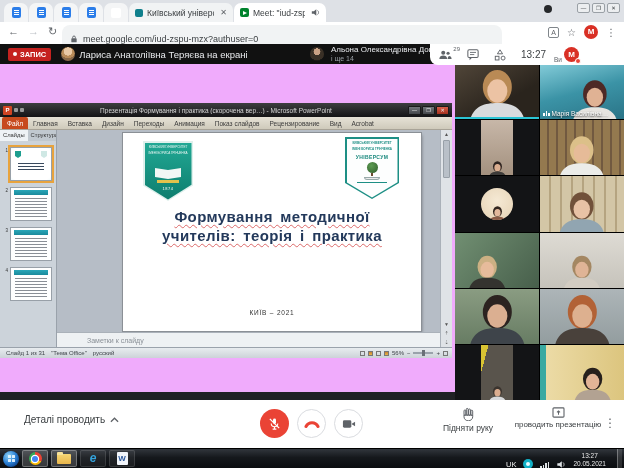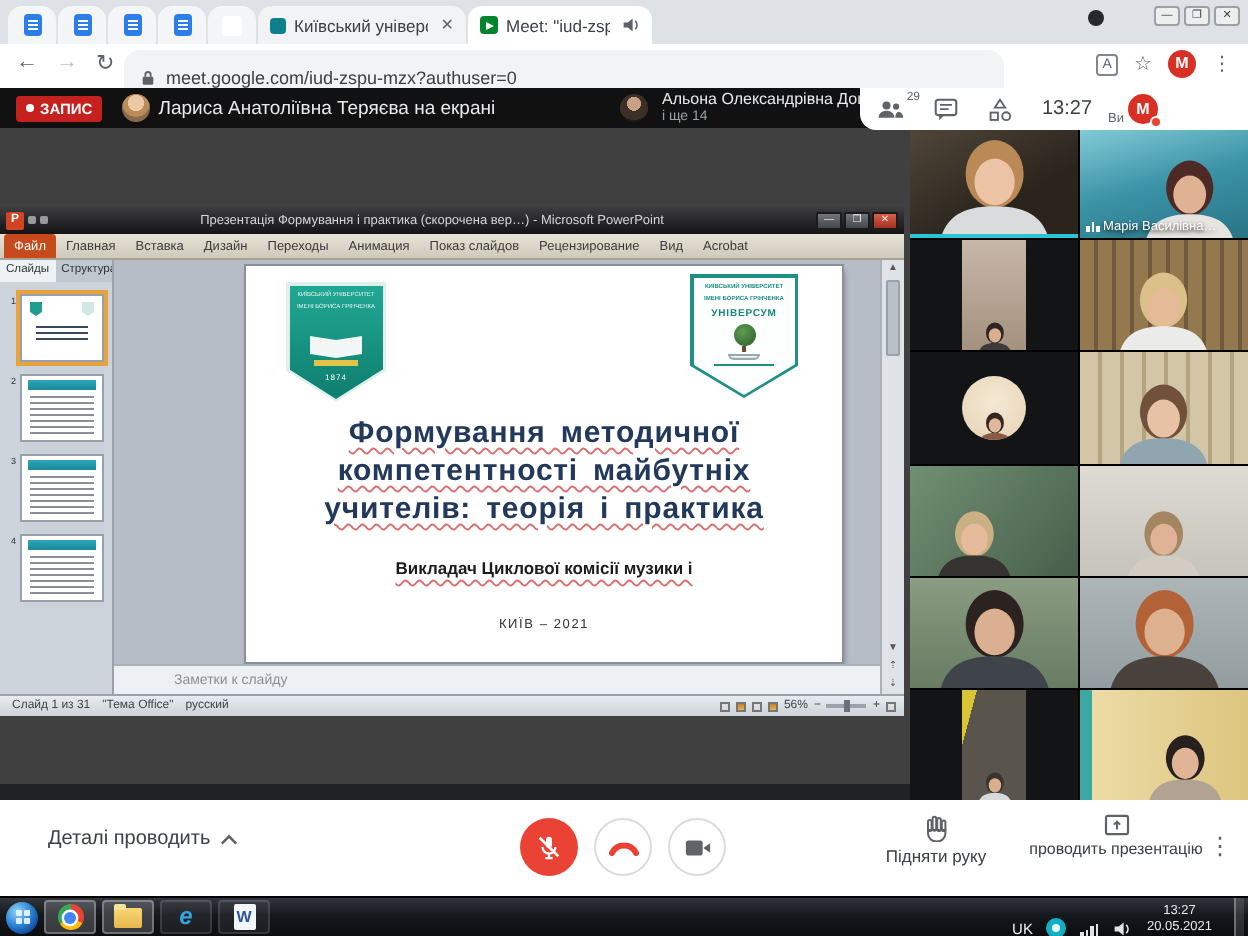--- a/index.html
+++ b/index.html
@@ -52,21 +52,21 @@
 
 #pill{position:absolute;left:430px;top:44px;width:194px;height:21px;background:#fff;border-bottom-left-radius:8px;display:flex;align-items:center;gap:0;padding:0 8px;z-index:6}
 .pill-ic{position:relative;margin-right:15px;display:flex;align-items:center}
 .sup{position:absolute;top:-3px;right:-8px;font-size:6px;color:#5f6368}
 #pilltime{font-size:10px;color:#3c4043;margin-right:8px;white-space:nowrap}
 #youlbl{font-size:6.5px;color:#5f6368;margin-right:2px;align-self:flex-end;padding-bottom:2px}
 .av-m.big{width:15px;height:15px;line-height:15px;position:relative}
 .av-m .badge{position:absolute;right:-2px;bottom:-2px;width:6px;height:6px;border-radius:50%;background:#ea4335;border:1px solid #fff}
 
 
-#share{position:absolute;left:0;top:64px;width:455px;height:328px;background:#404040}
+#share{position:absolute;left:0;top:64px;width:455px;height:328px;background:#f0abfc}
 #ppt{position:absolute;left:0;top:39px;width:452px;height:255px;background:#b6bdc6}
 #ppt-title{position:absolute;left:0;top:0;width:452px;height:14px;background:linear-gradient(#3e3e40,#141416);display:flex;align-items:center}
 #qat{display:flex;align-items:center;gap:2px;padding-left:3px}
 .pptico{width:9px;height:9px;background:#d04423;border-radius:1px;color:#fff;font-size:6px;font-weight:bold;text-align:center;line-height:9px}
 .qdot{width:4px;height:4px;background:#9a9a9a;border-radius:1px}
 #ppt-title .ttl{flex:1;text-align:center;font-size:6.5px;color:#d5d5d5;white-space:nowrap;overflow:hidden}
 #pptwin{display:flex;gap:1px;padding-right:3px}
 .pwb{width:13px;height:9px;background:linear-gradient(#72767a,#43464a);border:1px solid #1b1b1b;border-radius:1px;color:#eee;font-size:5px;line-height:7px;text-align:center}
 .pwb.close{background:linear-gradient(#d8604a,#a3301e)}
 #ppt-ribbon{position:absolute;left:0;top:14px;width:452px;height:13px;background:linear-gradient(#e6e2d6,#cfcabb);display:flex;align-items:stretch;padding-left:2px;border-bottom:1px solid #a8a397}
@@ -402,25 +402,23 @@
                 <div class="rtxt">ІМЕНІ БОРИСА ГРІНЧЕНКА</div>
                 <div class="uname">УНІВЕРСУМ</div>
                 <div class="tree"></div>
                 <div class="trunk"></div>
                 <div class="obook"></div>
                 <div class="bline"></div>
               </div>
             </div>
             <div id="s-title">
               <div><span>Формування  методичної</span></div>
-              <div><span>компетентності  майбутніх</span></div>
               <div><span>учителів:  теорія  і  практика</span></div>
             </div>
             <div class="s-sub">
-              <div><span>Викладач  Циклової  комісії музики і</span></div>
             </div>
             <div id="s-footer">КИЇВ – 2021</div>
           </div>
         </div>
         <div id="ppt-scroll">
           <div class="sarr">▲</div>
           <div class="sthumb"></div>
           <div class="sbot">
             <div class="sarr">▼</div>
             <div class="sarr">⇡</div>

